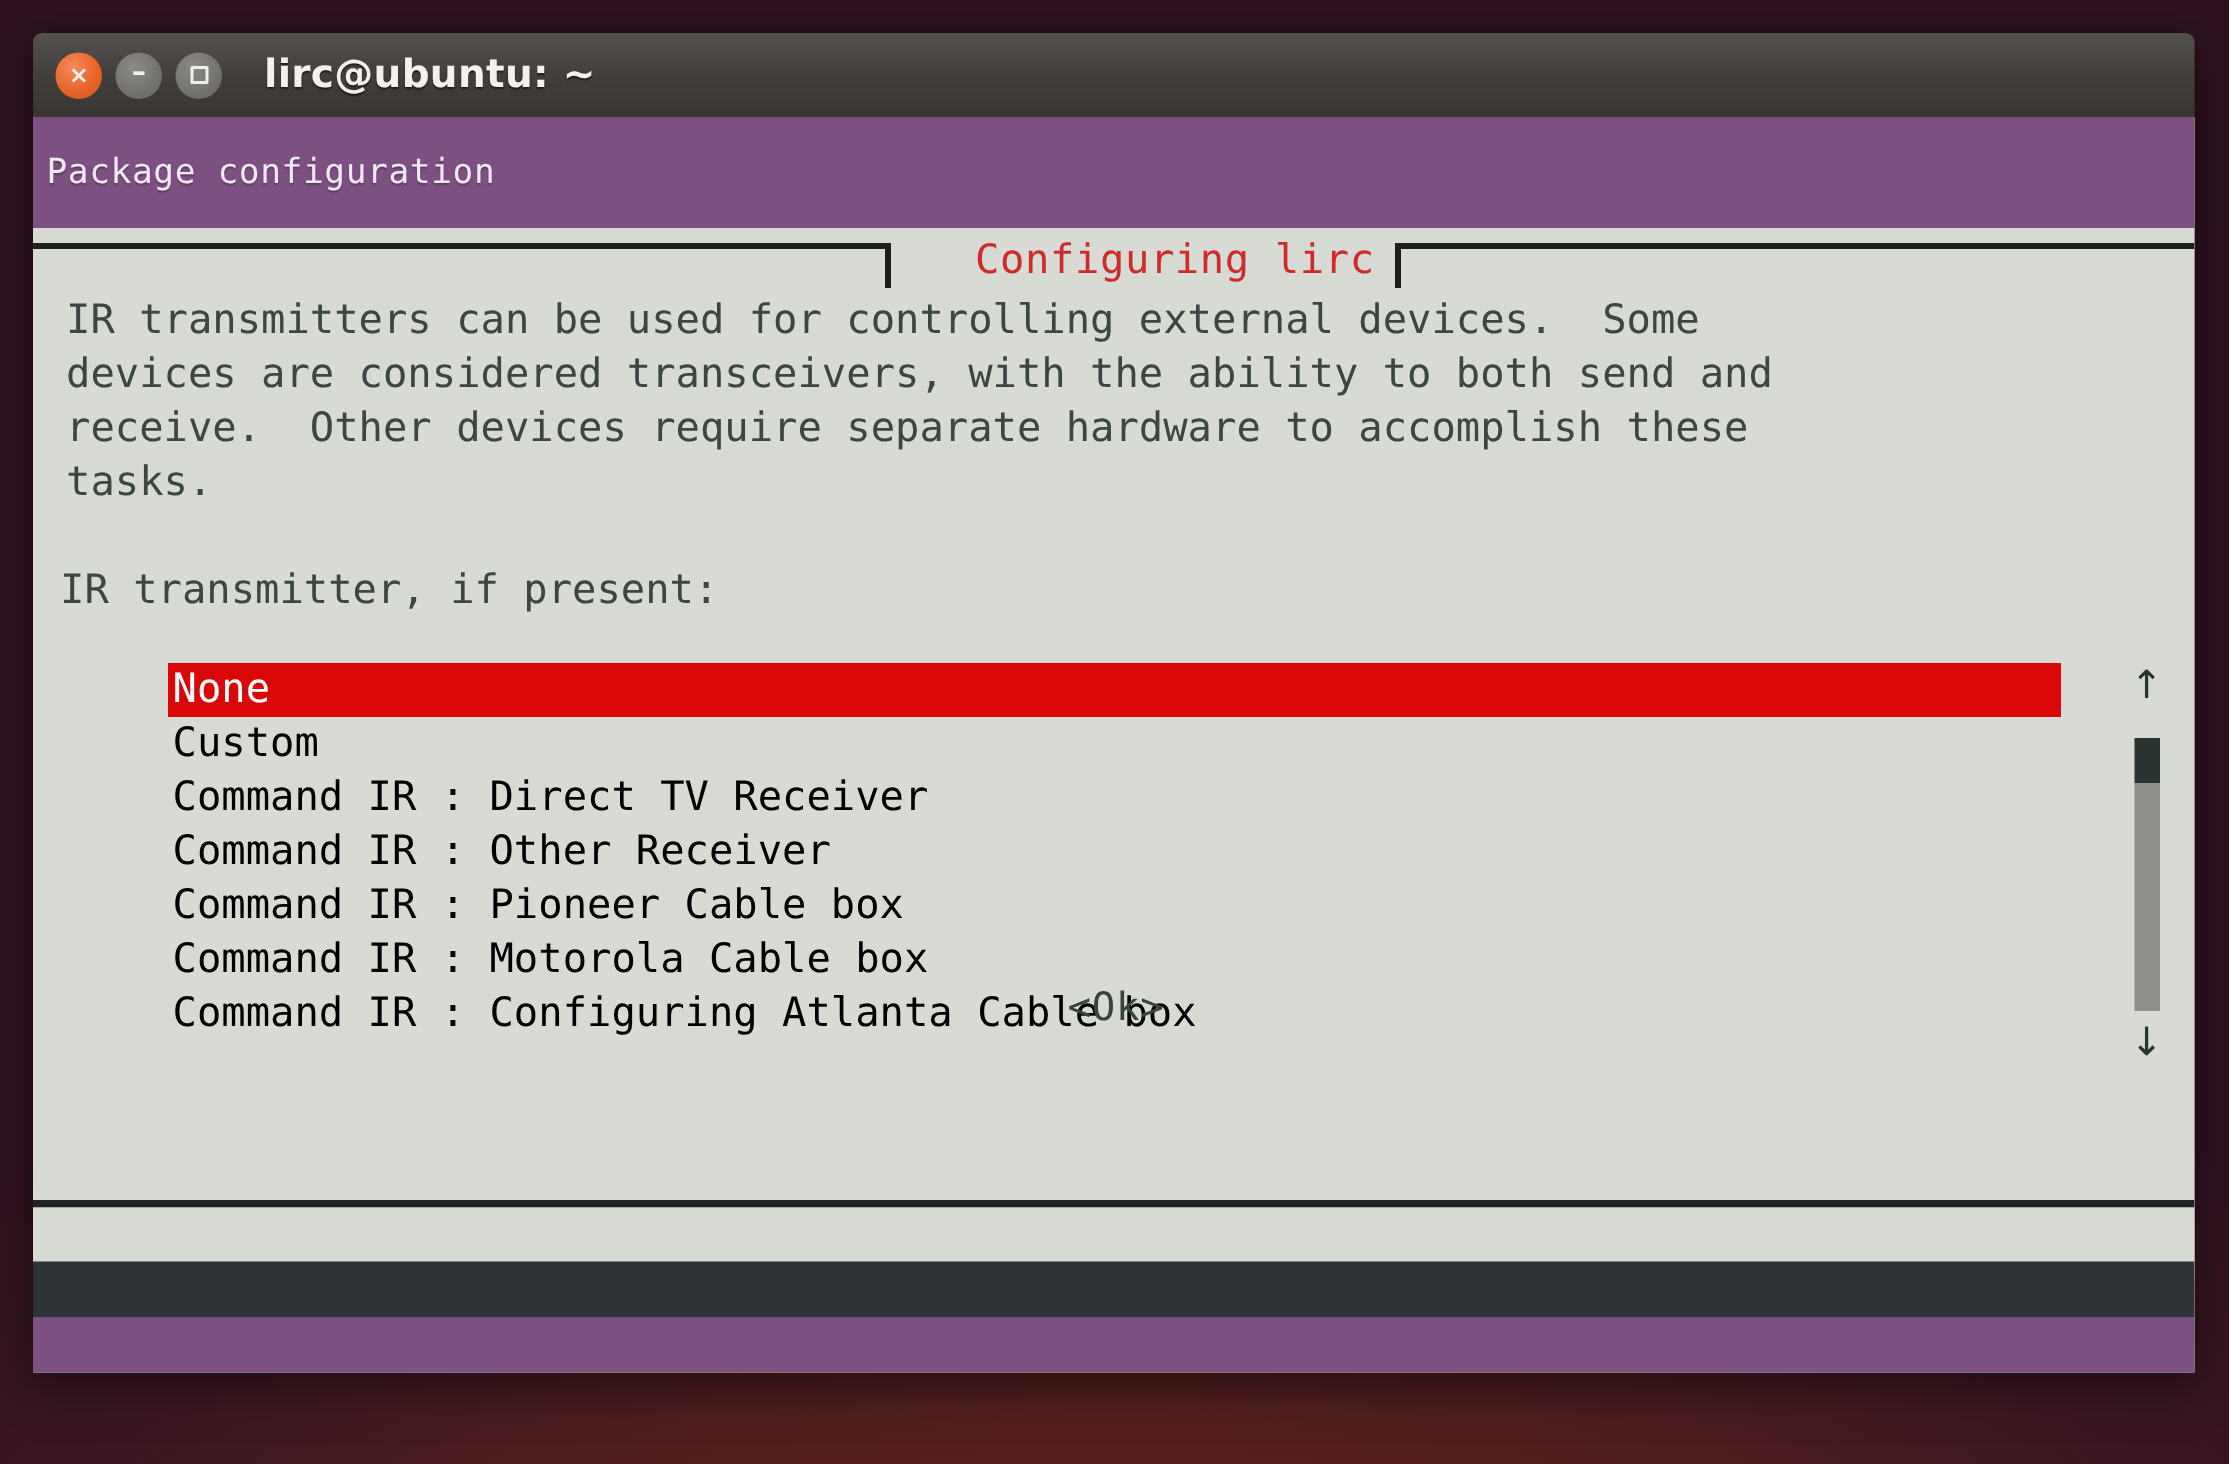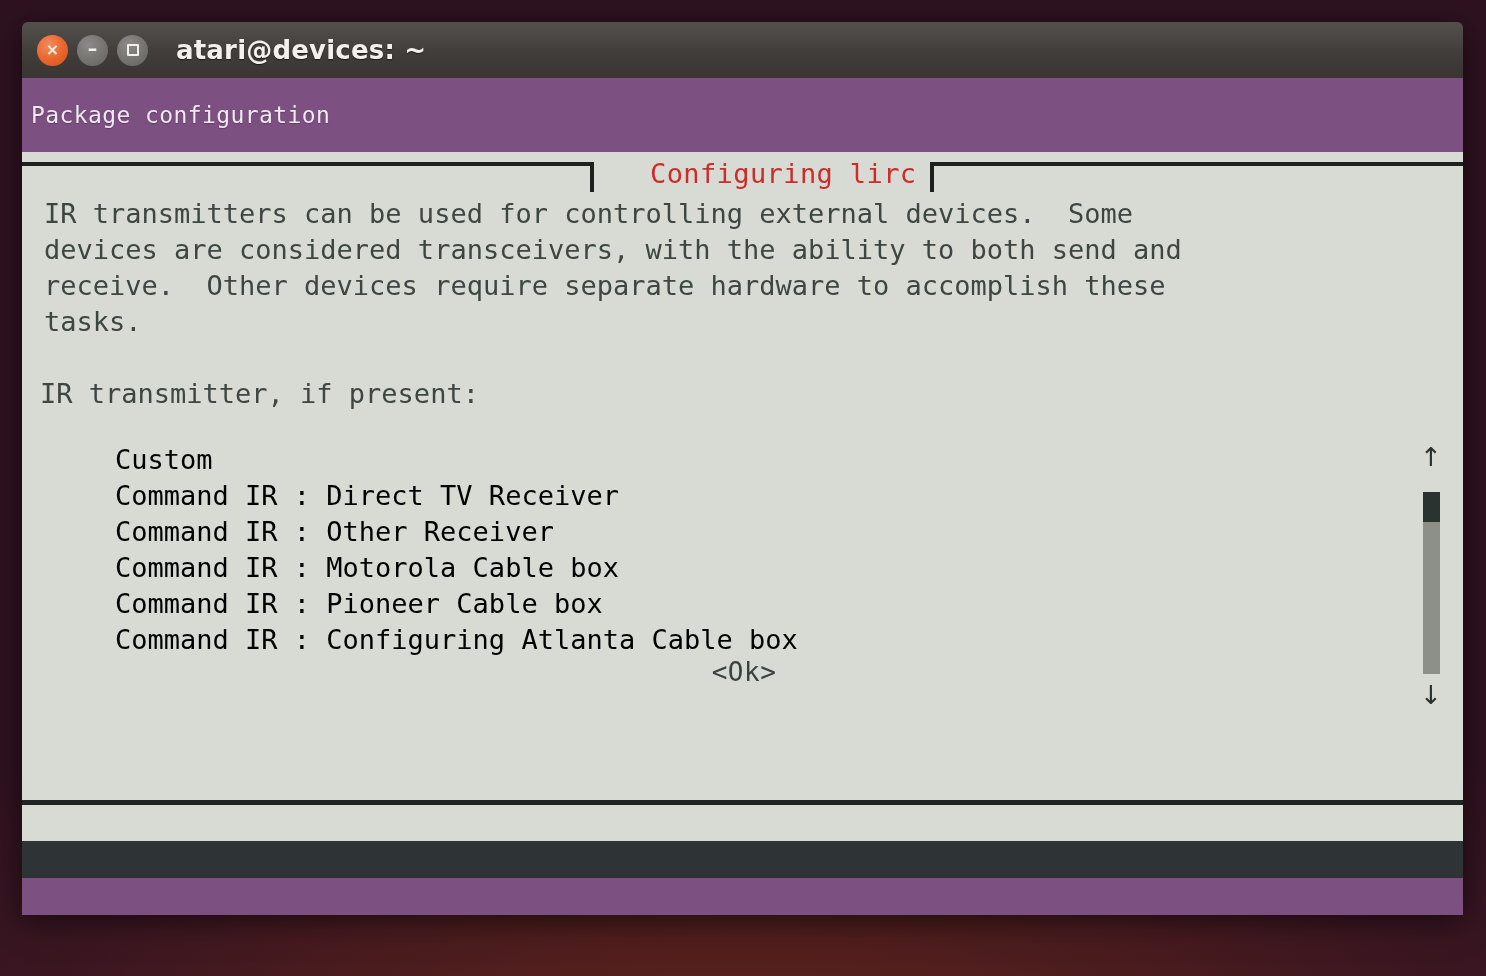--- a/index.html
+++ b/index.html
@@ -253,21 +253,21 @@
         <div class="wbtn close">
           <span class="glyph">×</span>
         </div>
         <div class="wbtn min">
           <span class="glyph">–</span>
         </div>
         <div class="wbtn max">
           <span class="glyph"></span>
         </div>
       </div>
-      <div class="wtitle">atari@devices: ~</div>
+      <div class="wtitle">lirc@ubuntu: ~</div>
     </div>
 
     <div class="term">
 
       <div class="pkg-header">Package configuration</div>
 
       <div class="gap-strip"></div>
 
       <div class="dialog">
 
@@ -279,25 +279,26 @@
         <div class="dialog-title">Configuring lirc</div>
 
         <div class="body-text">IR transmitters can be used for controlling external devices.  Some
 devices are considered transceivers, with the ability to both send and
 receive.  Other devices require separate hardware to accomplish these
 tasks.</div>
 
         <div class="prompt-text">IR transmitter, if present:</div>
 
         <div class="options">
+          <div class="option selected">None</div>
           <div class="option">Custom</div>
           <div class="option">Command IR : Direct TV Receiver</div>
           <div class="option">Command IR : Other Receiver</div>
+          <div class="option">Command IR : Pioneer Cable box</div>
           <div class="option">Command IR : Motorola Cable box</div>
-          <div class="option">Command IR : Pioneer Cable box</div>
           <div class="option">Command IR : Configuring Atlanta Cable box</div>
         </div>
 
         <div class="scrollbar">
           <div class="sb-arrow up">↑</div>
           <div class="sb-thumb"></div>
           <div class="sb-track"></div>
           <div class="sb-arrow down">↓</div>
         </div>
 

